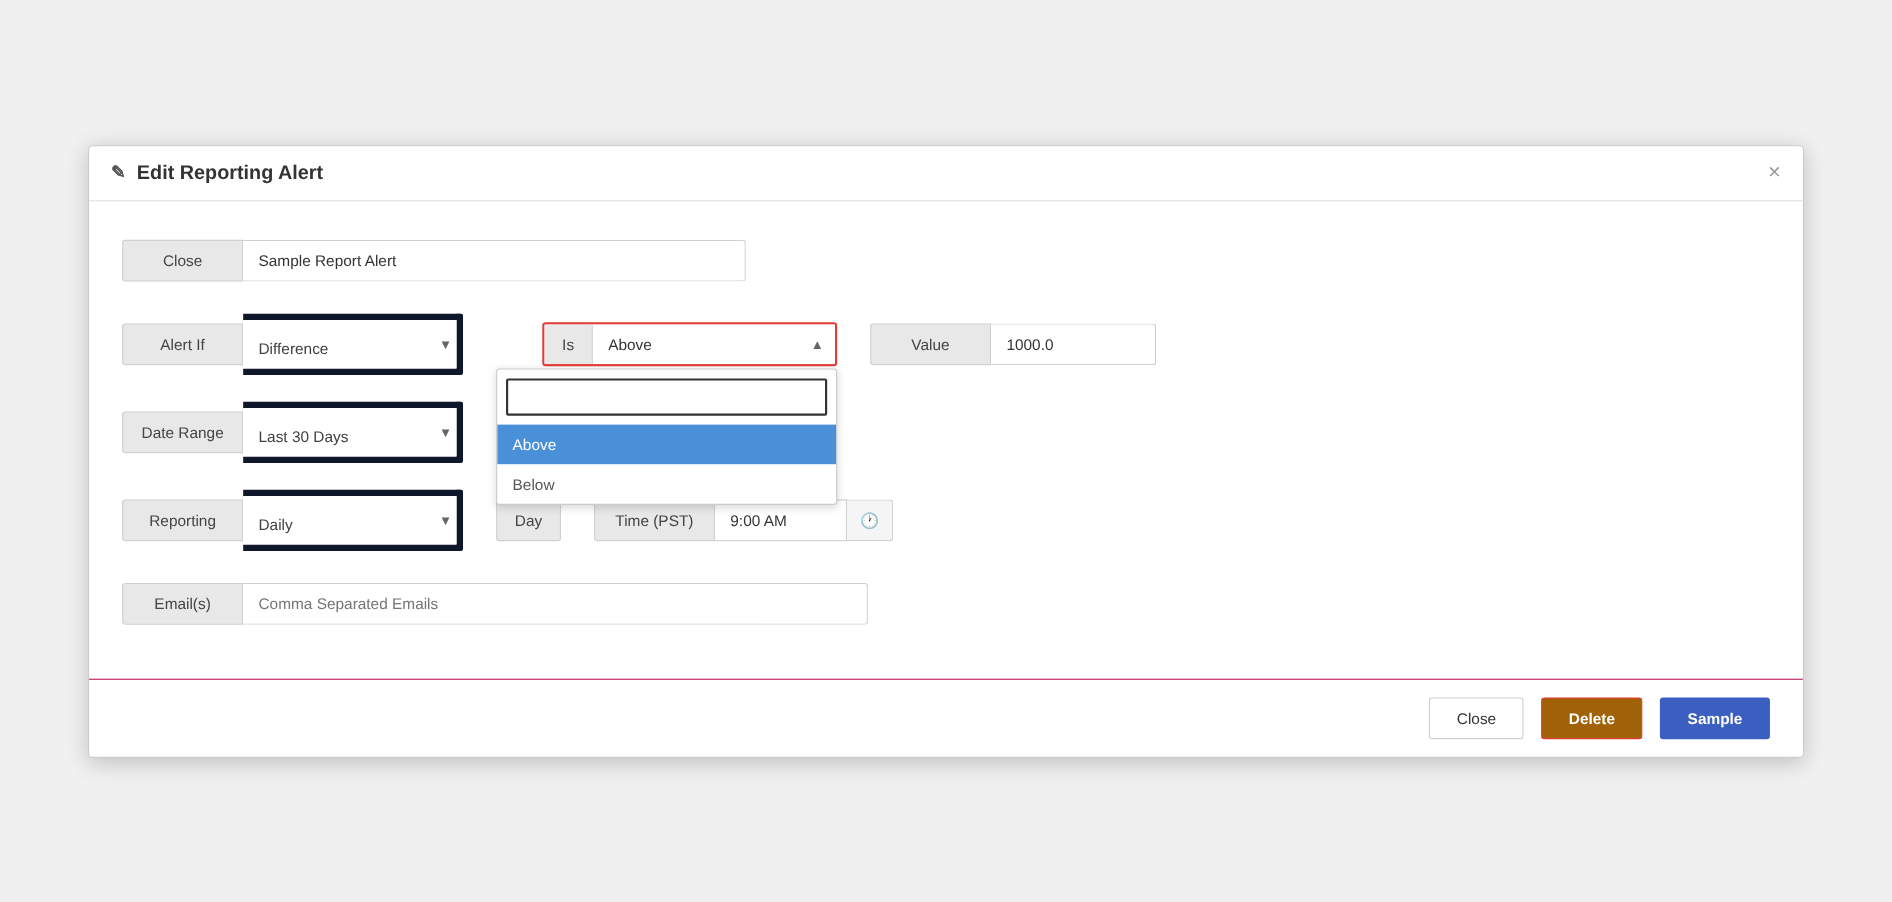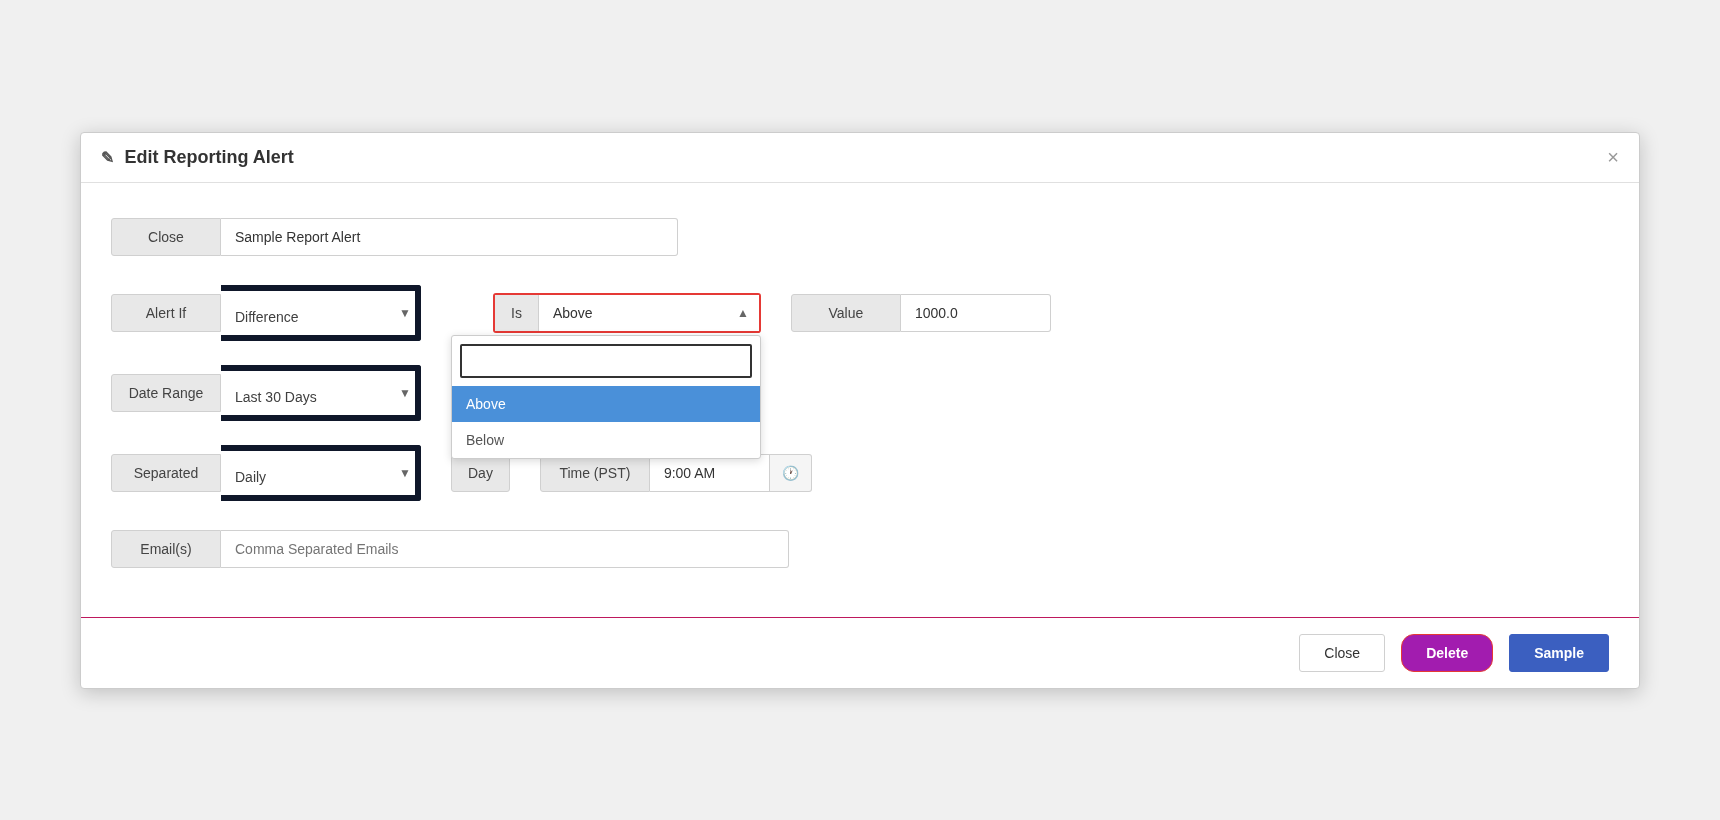--- a/index.html
+++ b/index.html
@@ -271,23 +271,23 @@
     .btn-close {
       background: #fff;
       border: 1px solid #d0d0d0;
       border-radius: 3px;
       padding: 10px 24px;
       font-size: 14px;
       color: #333;
       cursor: pointer;
     }
     .btn-delete {
-      background: #a21caf;
+      background: #a16207;
       border: 1px solid #e53935;
-      border-radius: 13px;
+      border-radius: 3px;
       padding: 10px 24px;
       font-size: 14px;
       color: #fff;
       cursor: pointer;
       font-weight: 600;
     }
     .btn-update {
       background: #3b5fc0;
       border: 1px solid #3b5fc0;
       border-radius: 3px;
@@ -368,21 +368,21 @@
         <div class="last-label-cell">Last</div>
       </div>
 
       <div class="offset-group">
         <div class="label-cell offset-label">Offset</div>
         <div class="days-label">Days</div>
       </div>
     </div>
 
     <div class="form-row row-gap">
-      <div class="label-cell label-cell-left">Separated</div>
+      <div class="label-cell label-cell-left">Reporting</div>
       <div class="select-wrapper">
         <select class="select-field" style="border-left:none; border-radius:0 3px 3px 0;">
           <option>Daily</option>
           <option>Weekly</option>
           <option>Monthly</option>
         </select>
         <span class="select-arrow">▼</span>
       </div>
 
       <div style="margin-left:30px;">

